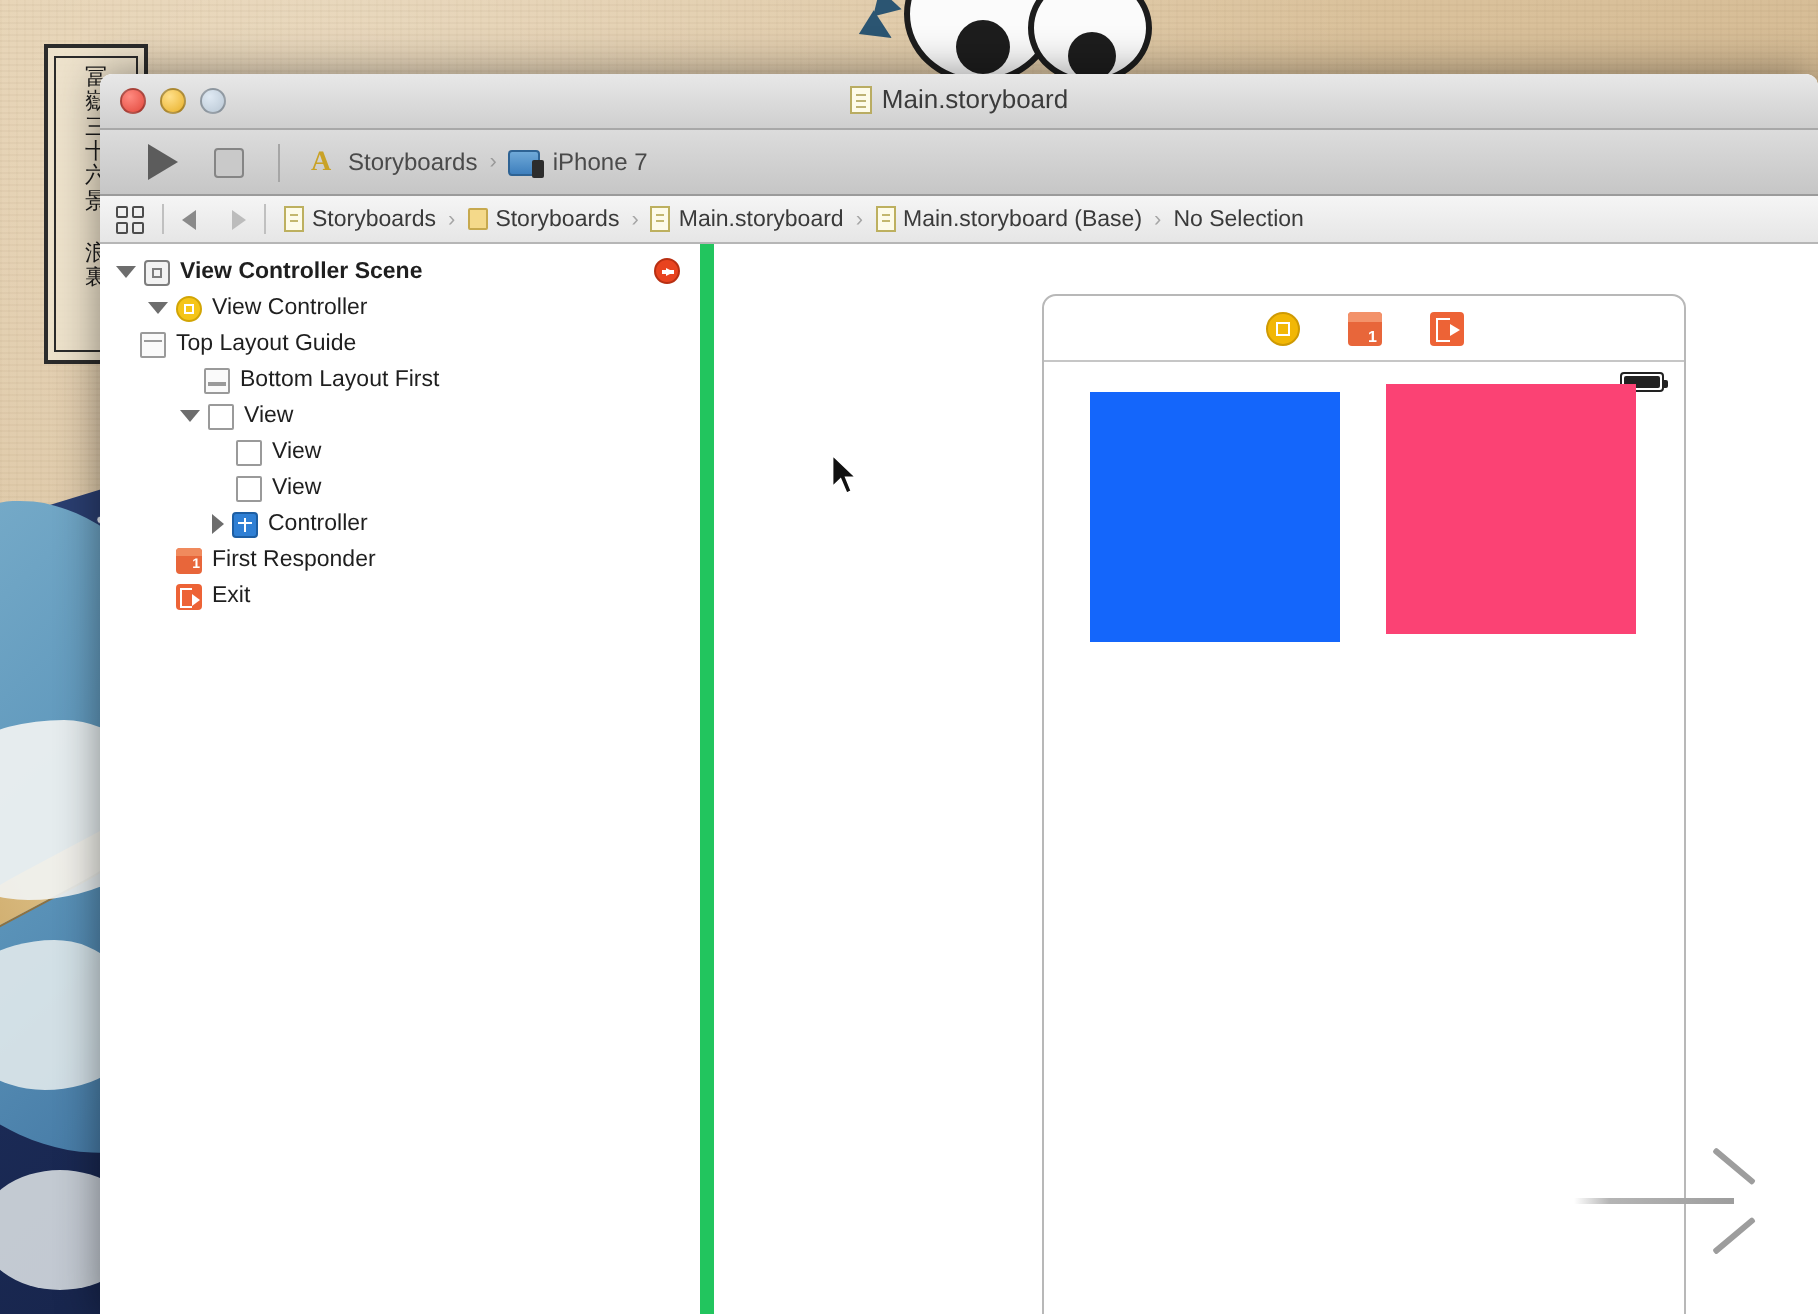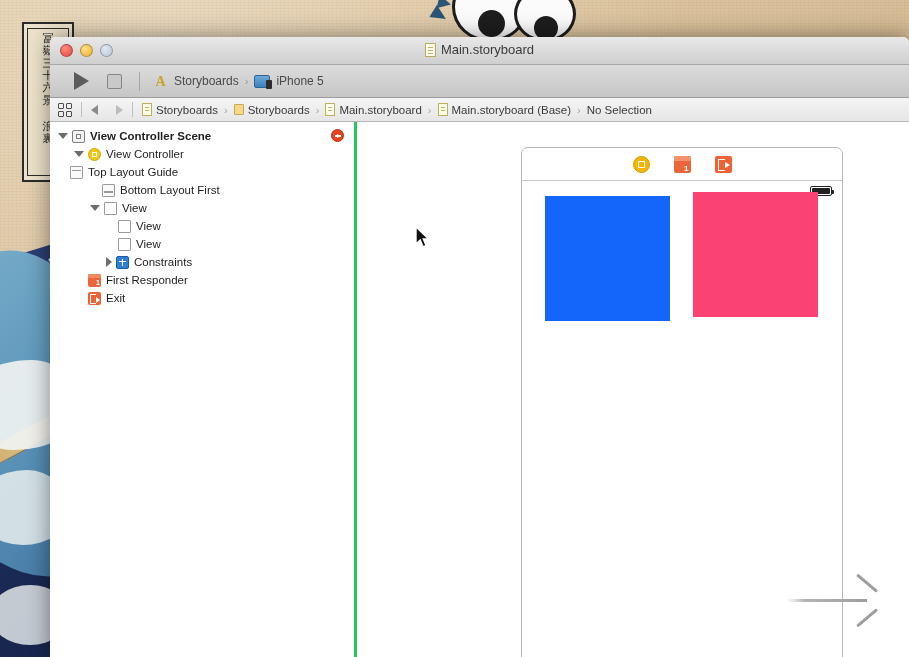--- a/index.html
+++ b/index.html
@@ -216,21 +216,21 @@
   .ci.file:before{
     content:""; position:absolute; left:2px;right:2px;top:3px;height:1px;
     background:#c3b76e; box-shadow:0 3px 0 #c3b76e;
   }
   .ci.folder{ background:#f4d98a; border:1px solid #c7a94e; border-radius:1px; height:11px; }
 
   
   .main{ flex:1; display:flex; min-height:0; }
   .outline{
     width:307px; flex:0 0 307px; background:#fff;
-    border-right:3px solid #22c55e; padding-top:5px; overflow:hidden;
+    border-right:7px solid #22c55e; padding-top:5px; overflow:hidden;
   }
   .row{
     display:flex; align-items:center; height:18px;
     font-size:11.5px; color:#1f1f1f; position:relative;
     padding-right:6px;
   }
   .twist{
     width:0;height:0;margin-right:4px; flex:0 0 auto;
     border-left:5px solid transparent;border-right:5px solid transparent;
     border-top:6px solid #6d6d6d;
@@ -420,21 +420,21 @@
 
   <div class="toolbar">
     <div class="run-btn"></div>
     <div class="stop-btn"></div>
     <div class="tb-sep"></div>
     <div class="scheme">
       <span class="xcode-icon"></span>
       <span>Storyboards</span>
       <span class="chev">›</span>
       <span class="sim-icon"></span>
-      <span>iPhone 5</span>
+      <span>iPhone 7</span>
     </div>
 
   </div>
 
   <div class="jumpbar">
     <span class="grid-icon">
         <i></i>
         <i></i>
         <i></i>
         <i></i>
@@ -509,21 +509,21 @@
       </div>
 
       <div class="row" style="padding-left:68px">
         <span class="rowicon ic-view"></span>
         <span class="lbl">View</span>
       </div>
 
       <div class="row" style="padding-left:56px">
         <span class="twist closed"></span>
         <span class="rowicon ic-constraints"></span>
-        <span class="lbl">Constraints</span>
+        <span class="lbl">Controller</span>
       </div>
 
       <div class="row" style="padding-left:38px">
         <span class="rowicon ic-responder"></span>
         <span class="lbl">First Responder</span>
       </div>
 
       <div class="row" style="padding-left:38px">
         <span class="rowicon ic-exit"></span>
         <span class="lbl">Exit</span>

